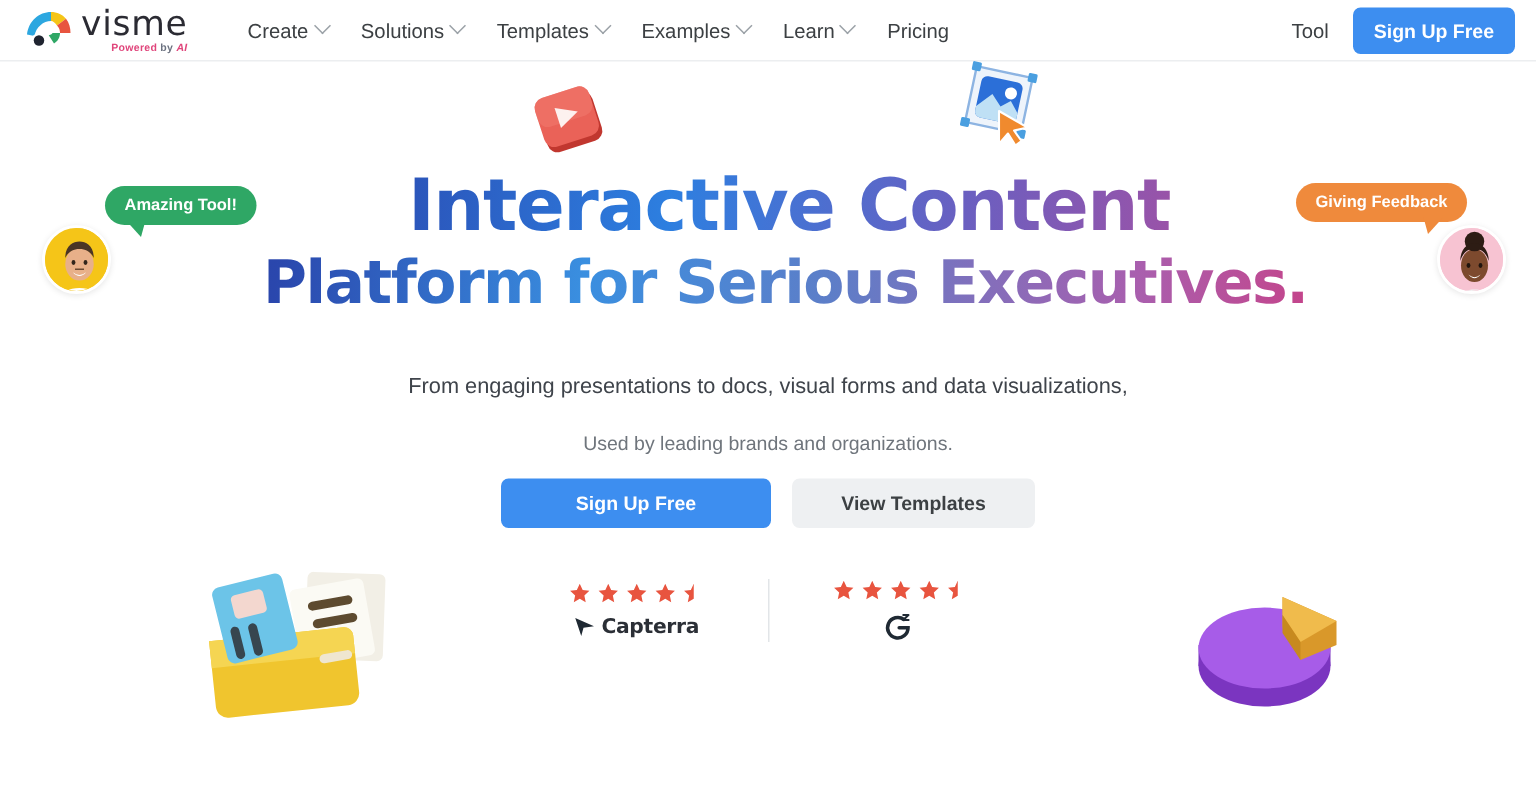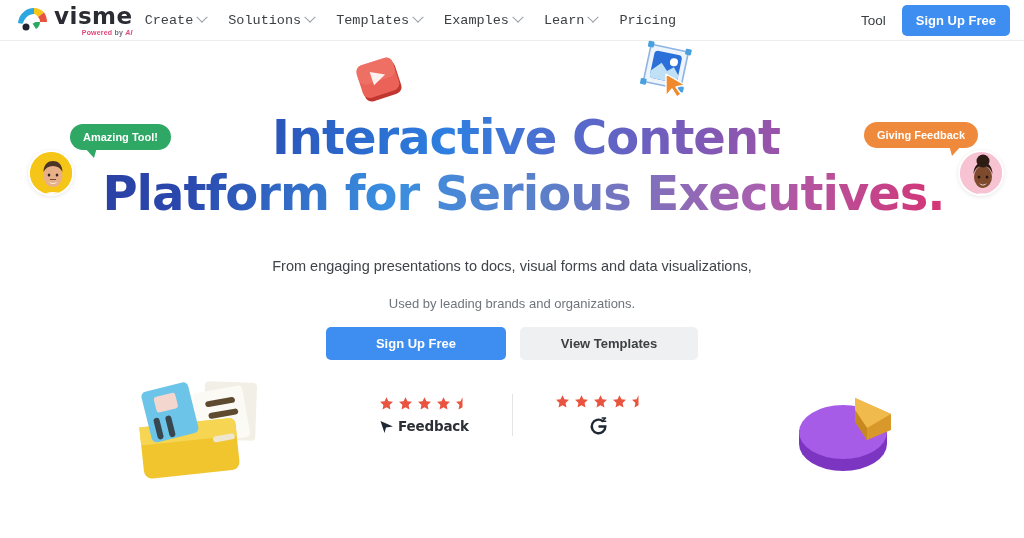--- a/index.html
+++ b/index.html
@@ -16,29 +16,29 @@
     position: absolute; top: 0; left: 0; width: 1024px; height: 41px;
     display: flex; align-items: center; background: #fff;
     border-bottom: 1px solid #eceef0;
   }
   .logo-wrap {
     display: flex; align-items: center; margin-left: 16px; gap: 6px;
   }
   .logo-mark { width: 32px; height: 28px; flex: none; }
   .logo-text-block { display: flex; flex-direction: column; align-items: flex-end; line-height: 1; }
   .logo-word {
-    font-size: 23px; font-weight: 700; color: #2b2b33;
+    font-size: 23px; font-weight: 400; color: #2b2b33;
     letter-spacing: .5px; font-family: "DejaVu Sans", sans-serif;
   }
   .logo-tag { font-size: 7px; font-weight: 700; margin-top: 1px; letter-spacing: .2px; }
   .logo-tag .pw { color: #e0457b; }
   .logo-tag .by { color: #6c7280; }
   .logo-tag .ai { color: #e0457b; font-style: italic; }
 
-  .nav { display: flex; align-items: center; margin-left: 12px; gap: 22px; font-family: Liberation Mono, monospace; }
+  .nav { display: flex; align-items: center; margin-left: 40px; gap: 22px; }
   .nav-item {
     display: flex; align-items: center; gap: 5px;
     font-size: 13.5px; color: #3c4043; cursor: pointer; white-space: nowrap;
   }
   .chev {
     width: 8px; height: 8px; border-right: 1.4px solid #9aa0a6;
     border-bottom: 1.4px solid #9aa0a6; transform: rotate(45deg) translate(-2px,-2px);
     flex: none;
   }
   .header-right {
@@ -52,21 +52,21 @@
   }
 
   
   .hero { position: absolute; top: 41px; left: 0; width: 1024px; }
 
   .headline {
     text-align: center; font-weight: 700; line-height: 1.04;
     font-family: "DejaVu Sans", sans-serif; letter-spacing: -1px;
   }
   .h-line1 { font-size: 48px; margin-top: 72px; }
-  .h-line2 { font-size: 48px; margin-top: 6px; padding-left: 23px; }
+  .h-line2 { font-size: 40px; margin-top: 6px; padding-left: 23px; }
   .grad1 {
     background: linear-gradient(95deg,#28348a 0%,#2b4fb5 22%,#2d7fe0 42%,#6b5fc0 62%,#a94fa0 80%,#e8215c 100%);
     -webkit-background-clip: text; background-clip: text;
     -webkit-text-fill-color: transparent; color: transparent; margin-left: 28px;
   }
   .grad2 {
     background: linear-gradient(95deg,#2b3b99 0%,#2a47ad 18%,#3a8fe0 38%,#5d7ec8 54%,#a95fae 74%,#e8215c 100%);
     -webkit-background-clip: text; background-clip: text;
     -webkit-text-fill-color: transparent; color: transparent;
   }
@@ -85,21 +85,21 @@
     display: flex; justify-content: center; gap: 14px; margin-top: 16px;
   }
   .btn {
     font-size: 13px; font-weight: 600; border: none; border-radius: 5px;
     cursor: pointer; font-family: "Liberation Sans", sans-serif;
   }
   .btn-primary {
     background: #3d8ef0; color: #fff; width: 180px; height: 33px;
   }
   .btn-secondary {
-    background: #eef0f2; color: #3c4043; width: 178px; height: 33px;
+    background: #eef0f2; color: #3c4043; width: 162px; height: 33px;
   }
 
   
   .ratings {
     display: flex; justify-content: center; align-items: center;
     gap: 0; margin-top: 34px;
   }
   .rating-cell {
     display: flex; flex-direction: column; align-items: center; gap: 7px;
     padding: 0 42px;
@@ -317,21 +317,21 @@
                   <rect x="0" y="0" width="10" height="20"></rect>
                 </clipPath>
               </defs>
             <path d="M10 1.5 l2.6 5.6 6 .7 -4.5 4.1 1.2 6 -5.3 -3 -5.3 3 1.2 -6 -4.5 -4.1 6 -.7 Z" fill="#e8543f" clip-path="url(#hc1)"></path>
           </svg>
         </div>
         <div class="brand-row">
           <svg width="16" height="15" viewBox="0 0 16 15">
             <path d="M1.5 2 L14 7.5 L7 8.5 L5.5 14 Z" fill="#1f2933"></path>
           </svg>
-          <span class="brand-name">Feedback</span>
+          <span class="brand-name">Capterra</span>
         </div>
       </div>
 
       <div class="rating-cell">
         <div class="stars">
           <svg width="15" height="15" viewBox="0 0 20 20">
               <path d="M10 1.5 l2.6 5.6 6 .7 -4.5 4.1 1.2 6 -5.3 -3 -5.3 3 1.2 -6 -4.5 -4.1 6 -.7 Z" fill="#e8543f"></path>
             </svg>
           <svg width="15" height="15" viewBox="0 0 20 20">
               <path d="M10 1.5 l2.6 5.6 6 .7 -4.5 4.1 1.2 6 -5.3 -3 -5.3 3 1.2 -6 -4.5 -4.1 6 -.7 Z" fill="#e8543f"></path>

